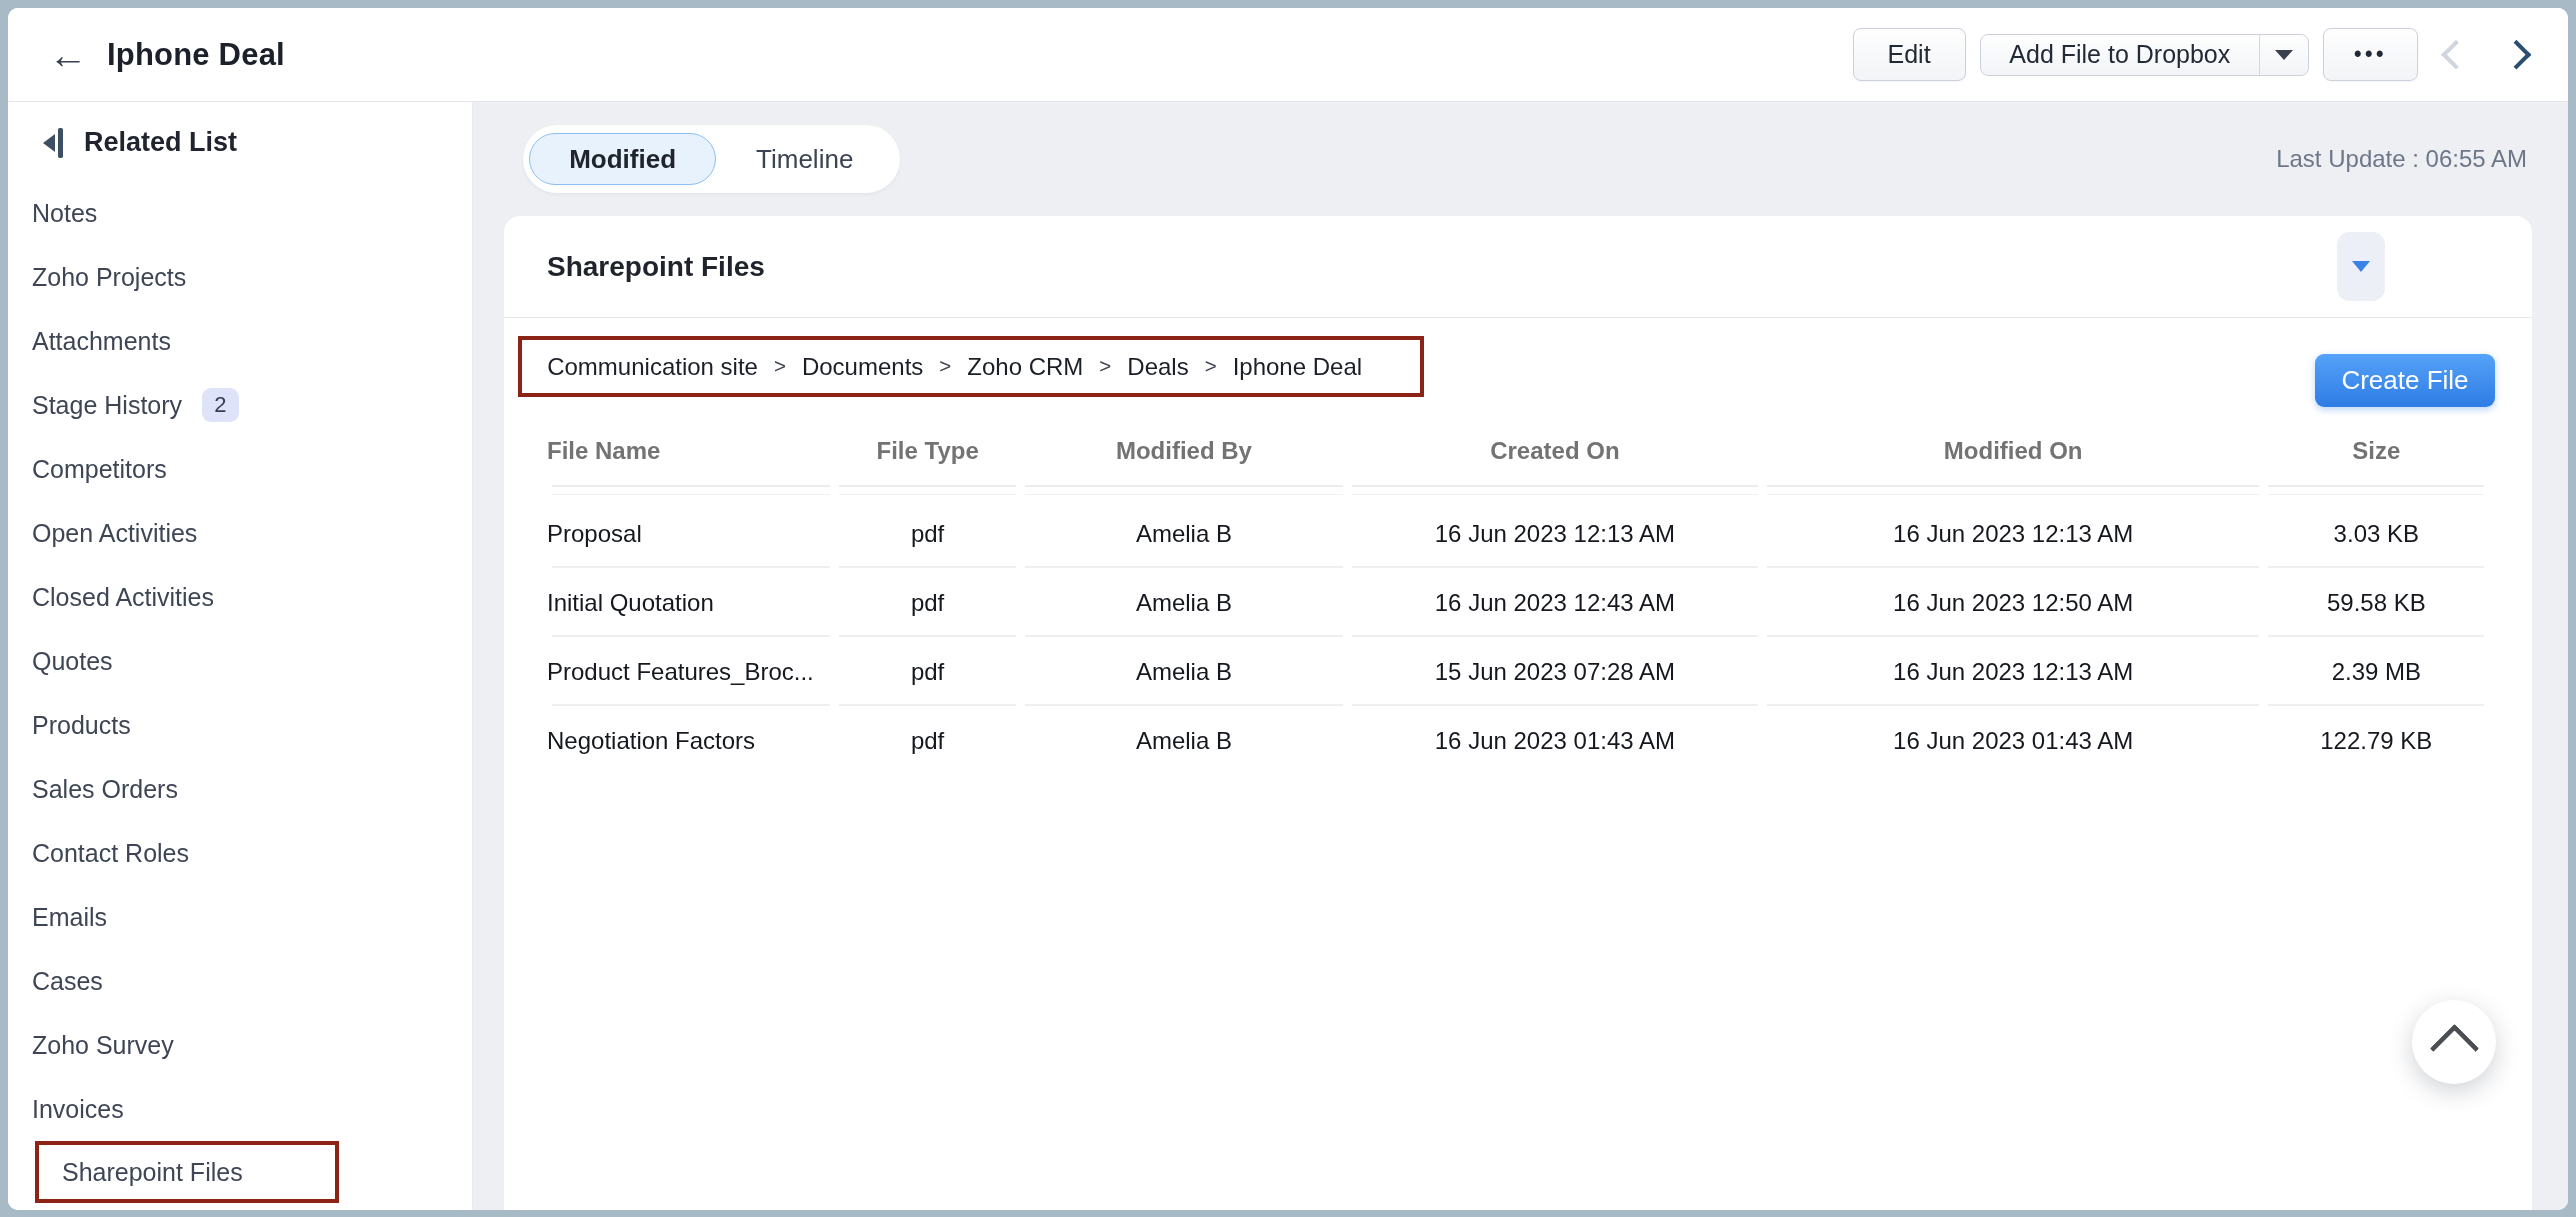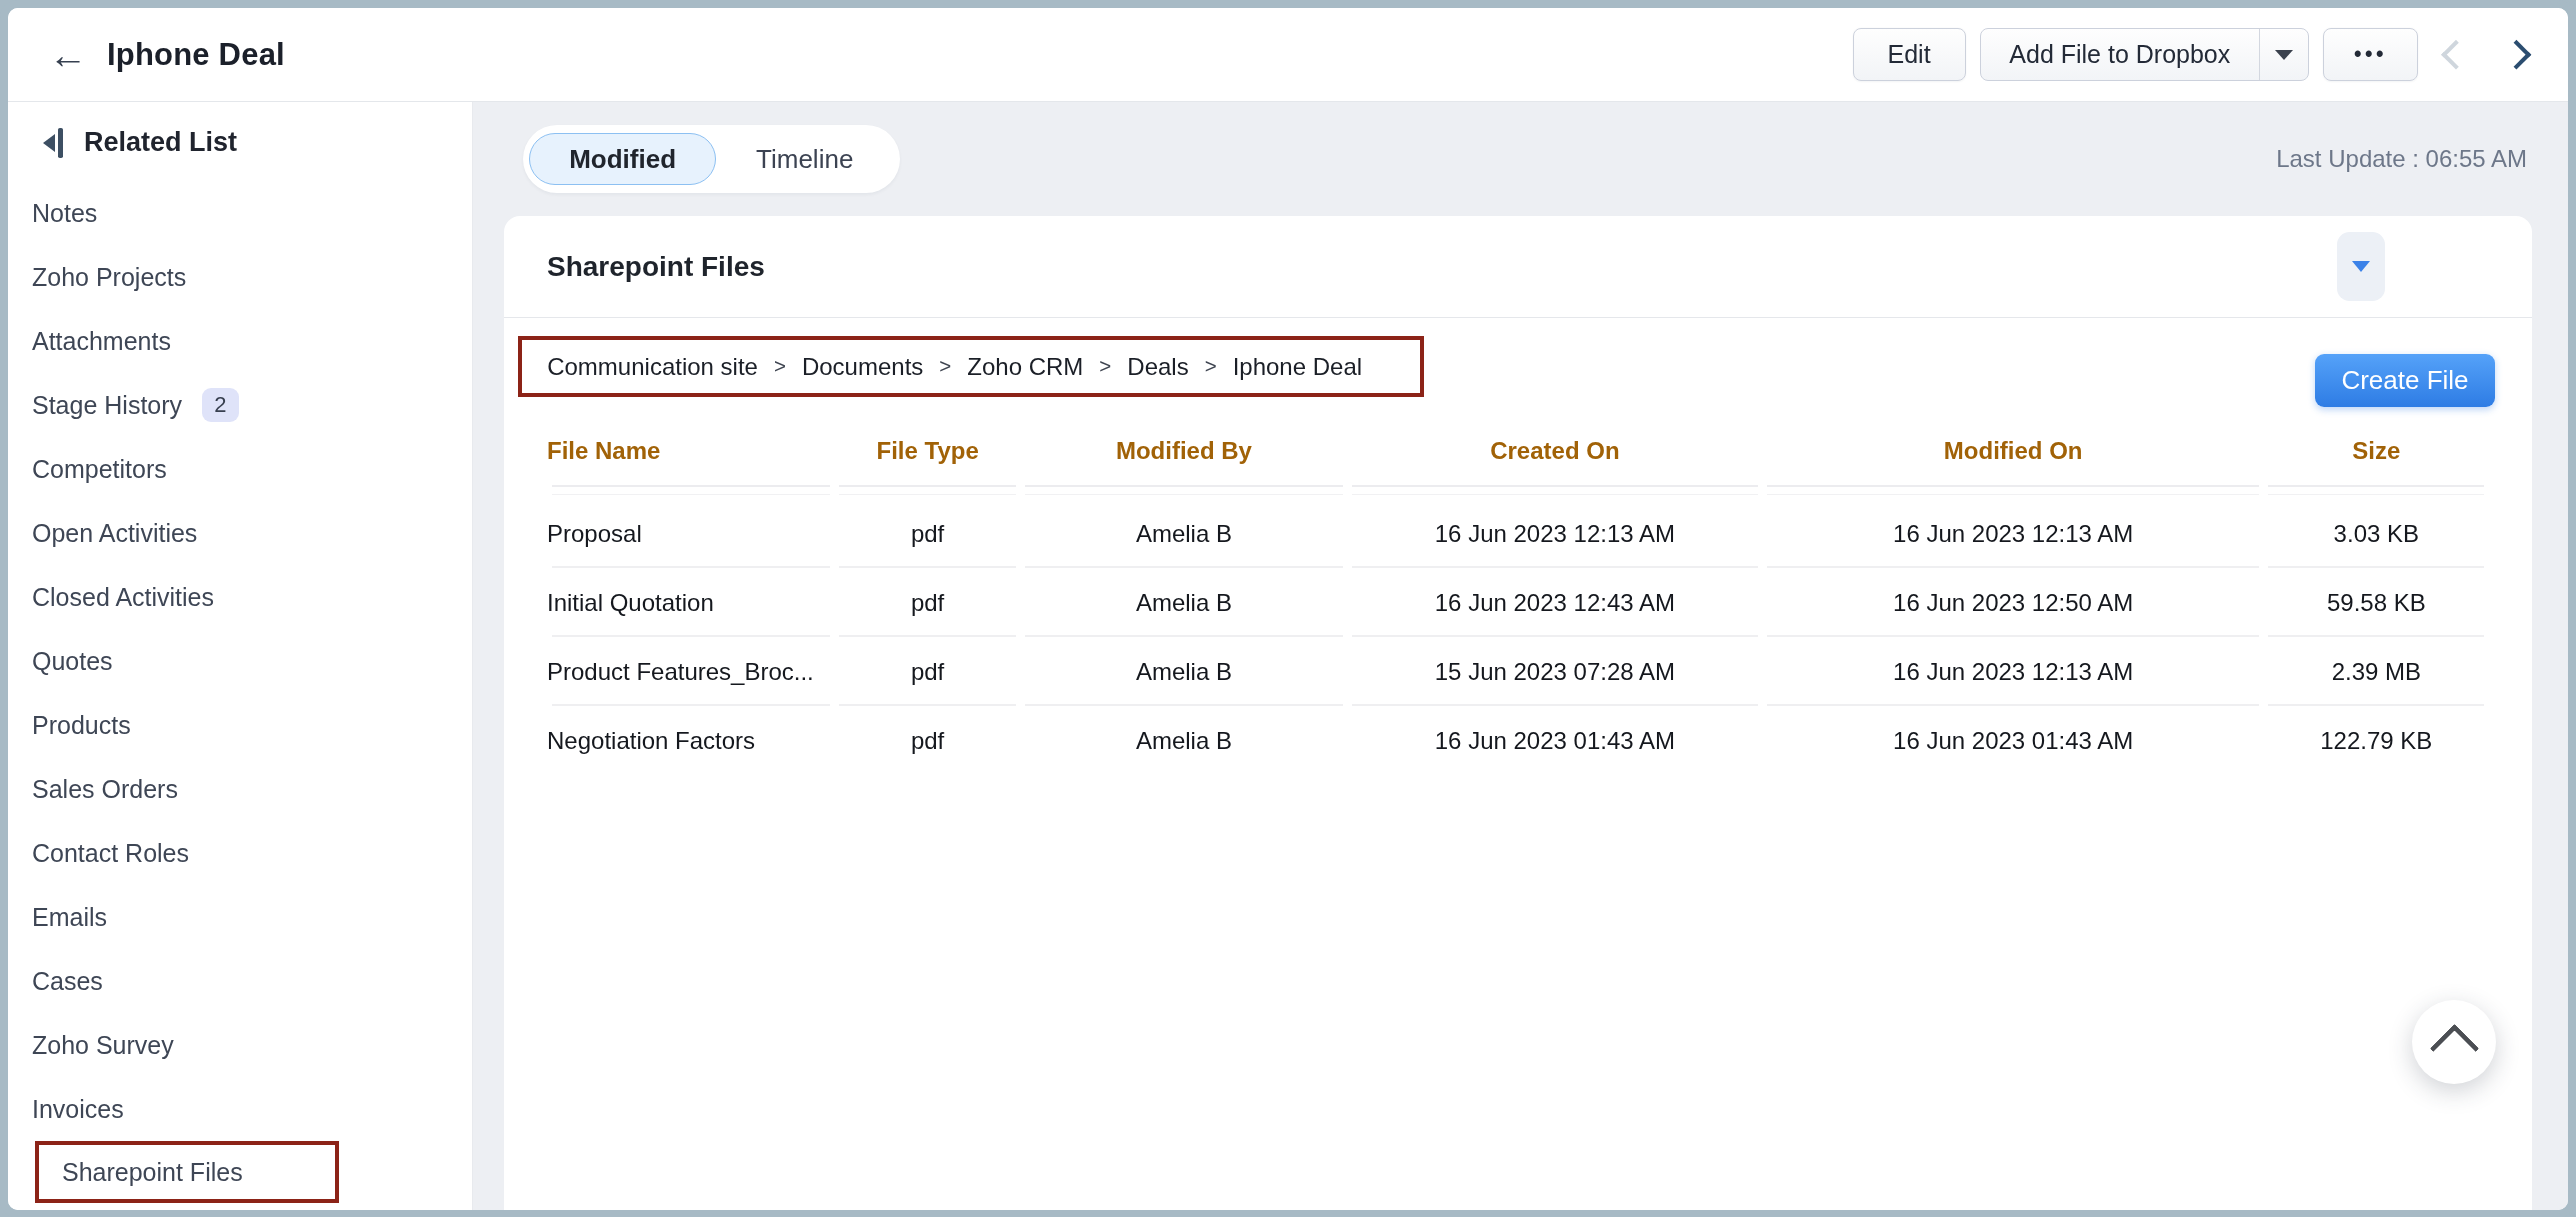--- a/index.html
+++ b/index.html
@@ -25,21 +25,21 @@
   .back-btn span{font-size:39px;color:#364050;line-height:1;}
   .page-title{font-size:31px;font-weight:bold;color:#1b202a;margin-left:16px;letter-spacing:0.2px;}
   .topbar-actions{margin-left:auto;display:flex;align-items:center;}
   .btn{
     height:53px;border:1.8px solid #ccd1dc;border-radius:8px;
     background:linear-gradient(#fefefe,#f2f4f7);
     color:#232a37;font-size:25px;display:flex;align-items:center;justify-content:center;
     box-shadow:0 0.9px 1.8px rgba(20,30,50,.05);cursor:pointer;box-sizing:border-box;
   }
   .btn-edit{padding:0 34px;margin-right:14.2px;text-align:center;}
-  .split-btn{display:flex;margin-right:14.2px;overflow:hidden;border:1.8px solid #ccd1dc;border-radius:8px;background:linear-gradient(#fefefe,#f2f4f7);height:53px;box-sizing:border-box;}
+  .split-btn{display:flex;margin-right:14.2px;overflow:hidden;border:1.8px solid #ccd1dc;border-radius:8px;background:linear-gradient(#fefefe,#f2f4f7);height:42px;box-sizing:border-box;}
   .split-main{padding:0 28.5px;display:flex;align-items:center;font-size:25px;color:#232a37;cursor:pointer;}
   .split-caret{width:48px;display:flex;align-items:center;justify-content:center;border-left:1.8px solid #d3d7df;cursor:pointer;}
   .caret-down{width:0;height:0;border-left:9px solid transparent;border-right:9px solid transparent;border-top:10.7px solid #3a414d;}
   .btn-more{padding:0 30px;letter-spacing:3.6px;font-weight:bold;font-size:21.4px;}
   .rec-nav{display:flex;align-items:center;margin-left:27px;}
   .chev{width:21.4px;height:21.4px;border-style:solid;border-color:transparent;display:inline-block;box-sizing:border-box;cursor:pointer;}
   .chev-left{border-right:4.5px solid #cfd6dd;border-bottom:4.5px solid #cfd6dd;border-left:0;border-top:0;transform:rotate(45deg);margin-right:39px;}
   .chev-left{border-right-color:#cfd6dd;border-bottom-color:#cfd6dd;transform:rotate(45deg);}
   .chev-right{border-right:4.5px solid #2b4d70;border-bottom:4.5px solid #2b4d70;border-left:0;border-top:0;transform:rotate(-45deg);}
   .chev-left{transform:rotate(135deg) rotate(0deg);}
@@ -87,21 +87,21 @@
   .create-btn{
     position:absolute;right:37px;top:36px;width:180px;height:53px;border-radius:9px;
     background:linear-gradient(#55a2f9,#2e7ce4);color:#fff;font-size:26px;
     display:flex;align-items:center;justify-content:center;cursor:pointer;
     box-shadow:0 2.7px 7.1px rgba(46,124,228,.30);
   }
   
   .file-table{padding:0 43px;flex:0 0 auto;}
   .t-row{display:grid;grid-template-columns:14.8% 9.6% 16.8% 21.4% 25.8% 11.6%;}
   .th{
-    position:relative;font-size:24px;font-weight:bold;color:#a16207;text-align:center;
+    position:relative;font-size:24px;font-weight:bold;color:#737373;text-align:center;
     padding:23px 0 0;height:85px;box-sizing:border-box;
   }
   .th::before{content:"";position:absolute;left:4.5px;right:4.5px;bottom:12.5px;height:1.8px;background:#ececef;}
   .th::after{content:"";position:absolute;left:4.5px;right:4.5px;bottom:3.6px;height:1.8px;background:#f1f1f3;}
   .th:first-child{text-align:left;}
   .td{
     position:relative;height:69px;display:flex;align-items:center;justify-content:center;
     font-size:24px;color:#15181e;box-sizing:border-box;white-space:nowrap;overflow:hidden;
   }
   .td:first-child{justify-content:flex-start;}

